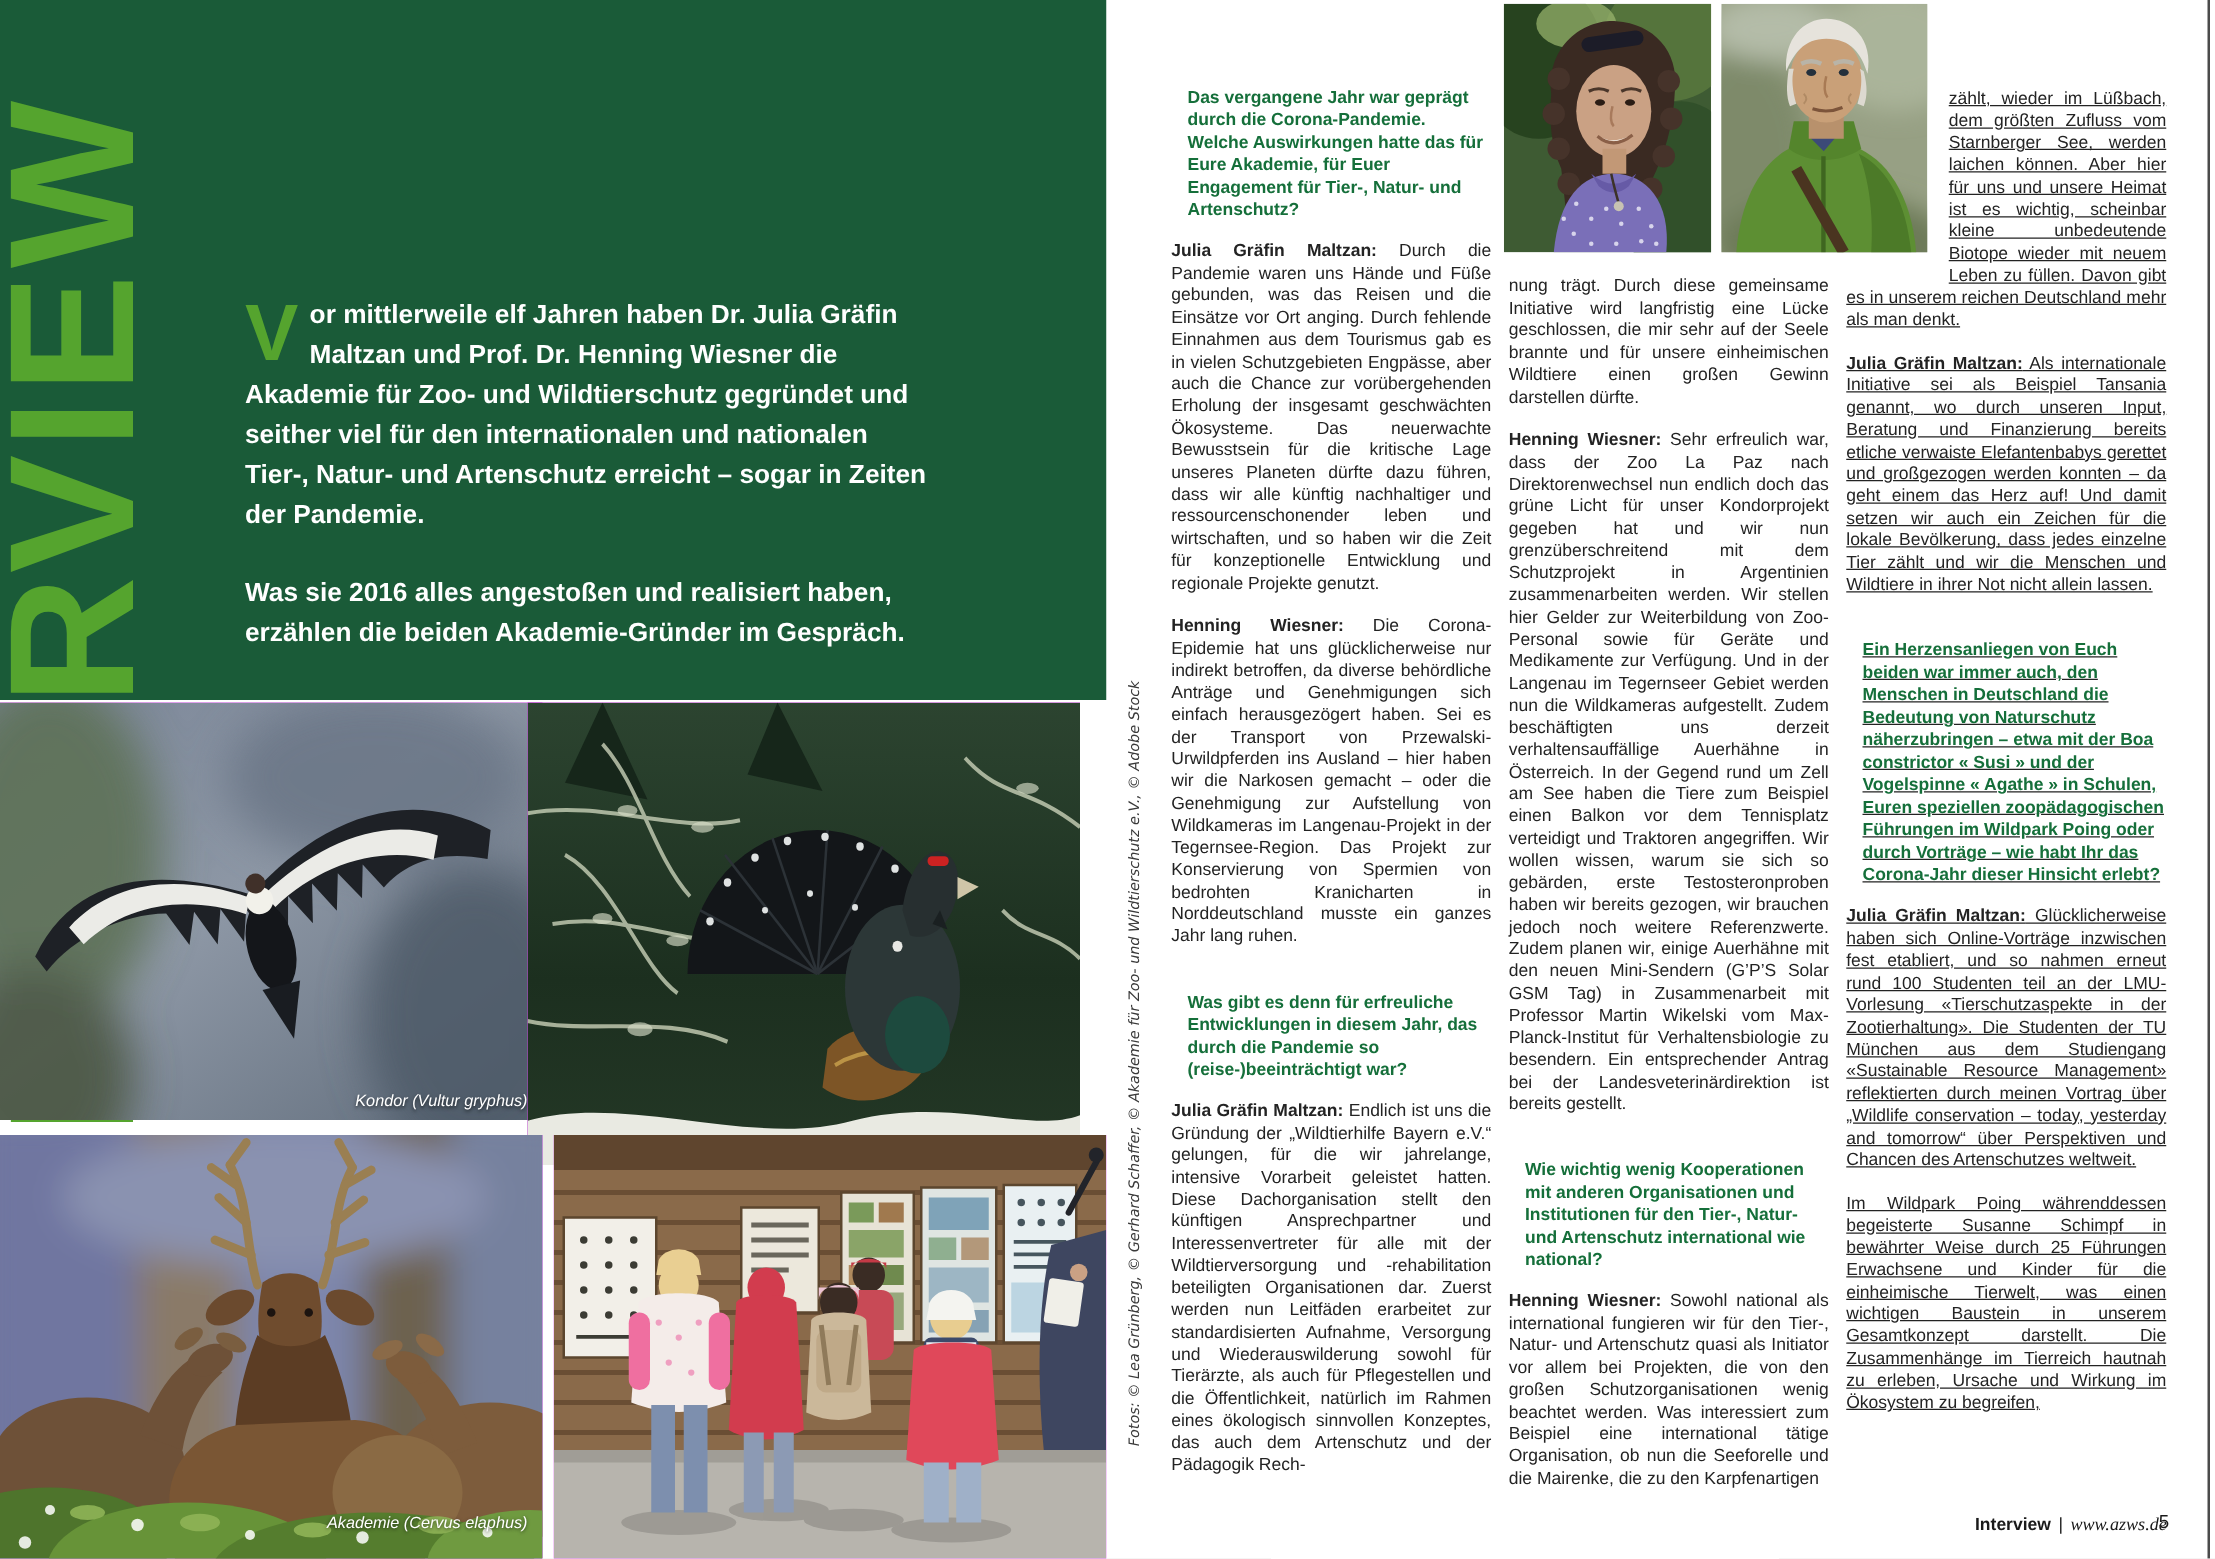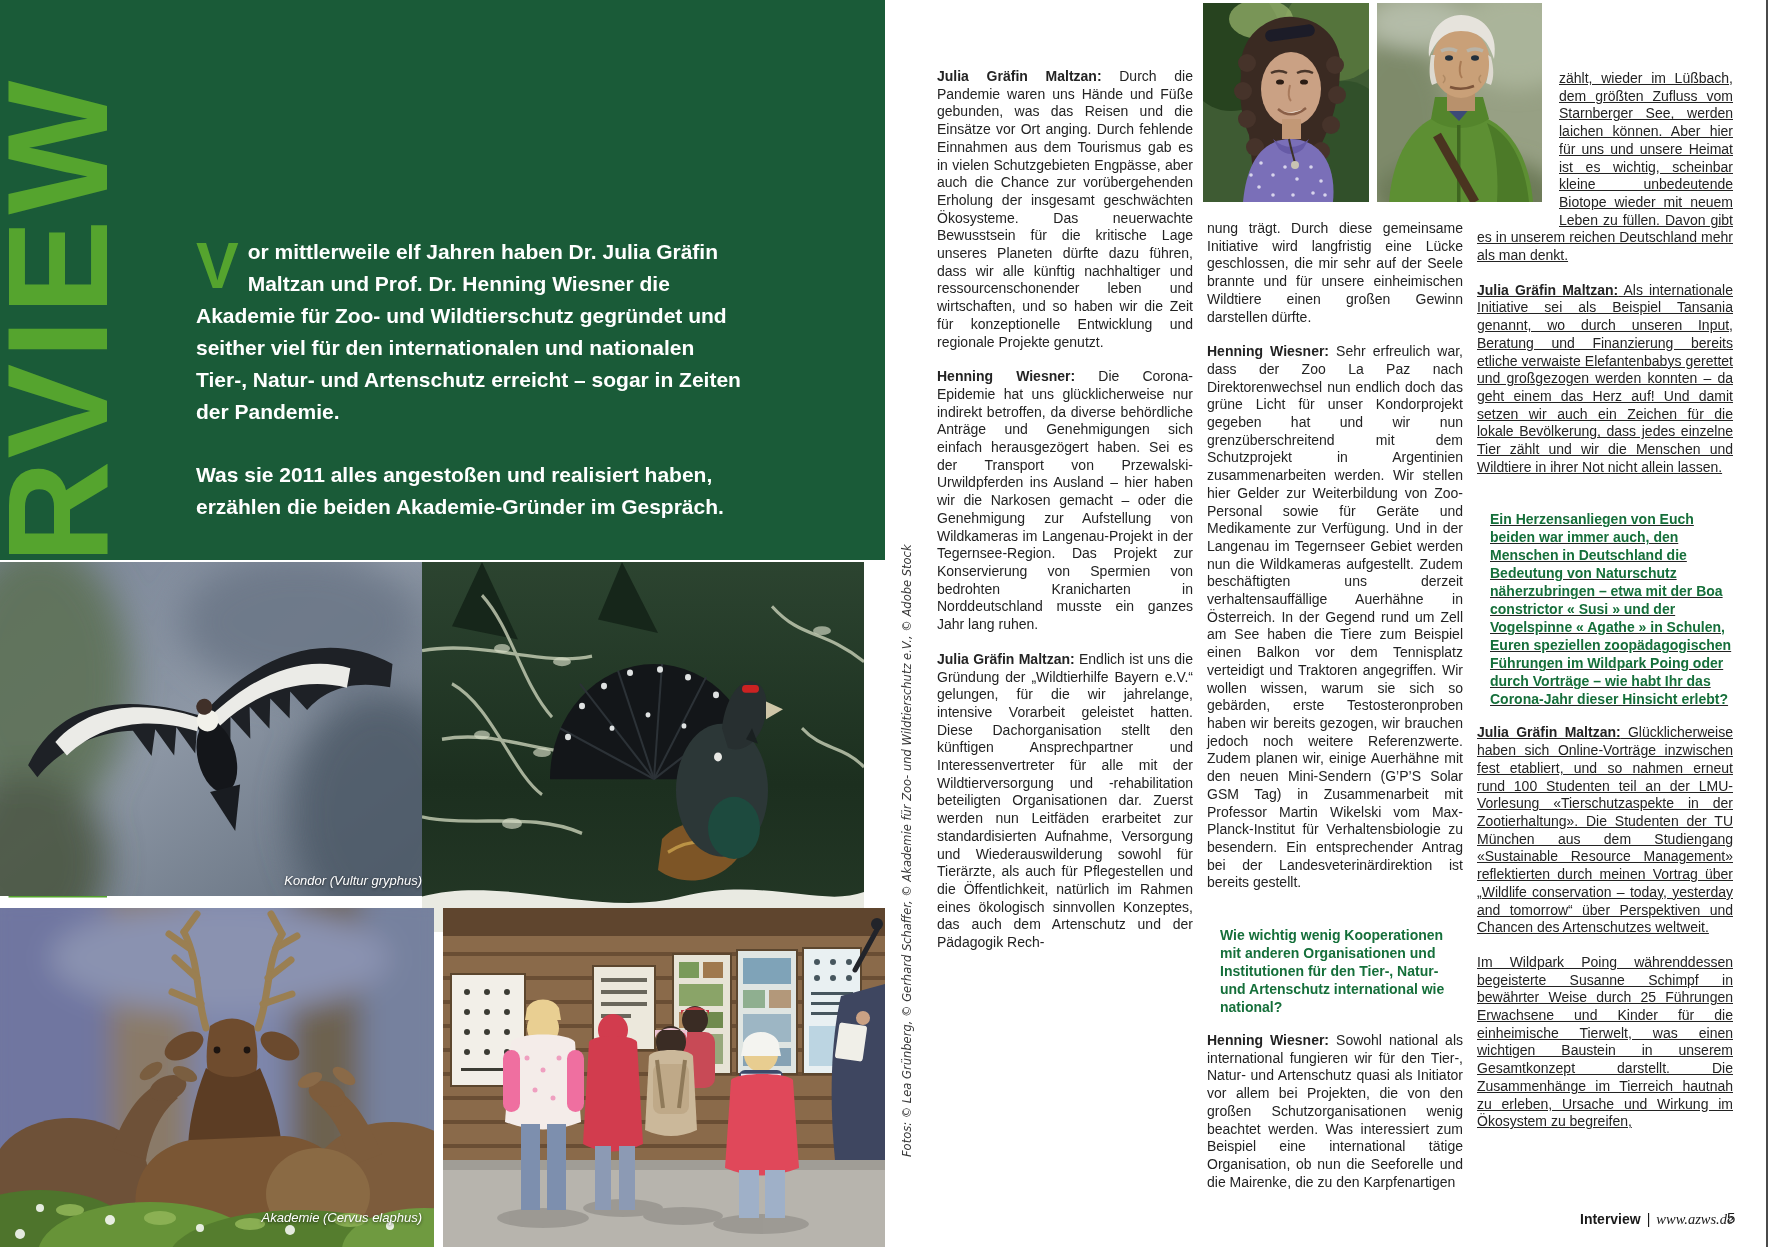--- a/index.html
+++ b/index.html
@@ -66,21 +66,21 @@
 </head>
 <body>
 
 <div id="page">
 
   <div class="abs green-panel"></div>
   <div class="abs vertical-title">INTERVIEW</div>
 
   <div class="abs intro">
     <p style="margin:0;"><span class="drop-cap">V</span><span>or mittlerweile elf Jahren haben Dr. Julia Gräfin Maltzan und Prof. Dr. Henning Wiesner die Akademie für Zoo- und Wildtierschutz gegründet und seither viel für den internationalen und nationalen Tier-, Natur- und Artenschutz erreicht – sogar in Zeiten der Pandemie.</span></p>
-    <p class="intro-p2" style="margin-bottom:0;">Was sie 2011 alles angestoßen und realisiert haben, erzählen die beiden Akademie-Gründer im Gespräch.</p>
+    <p class="intro-p2" style="margin-bottom:0;">Was sie 2016 alles angestoßen und realisiert haben, erzählen die beiden Akademie-Gründer im Gespräch.</p>
   </div>
 
   <div class="photo" id="photo-kondor">
     <svg viewBox="0 0 434 334" preserveAspectRatio="none">
       <defs>
         <linearGradient id="kbg" x1="0" y1="0" x2="1" y2="1">
           <stop offset="0" stop-color="#7b8698"></stop>
             <stop offset=".45" stop-color="#8d97a5"></stop>
             <stop offset="1" stop-color="#5f6b7a"></stop>
         </linearGradient>
@@ -459,22 +459,24 @@
       <path d="M90 48 Q98 44 106 48" stroke="#b9b4a8" stroke-width="3.5" fill="none"></path>
       <ellipse cx="72" cy="55" rx="4" ry="2.8" fill="#24303c"></ellipse>
       <ellipse cx="98" cy="55" rx="4" ry="2.8" fill="#24303c"></ellipse>
       <path d="M84 58 Q81 70 85 75" stroke="#a87a54" stroke-width="2" fill="none"></path>
       <path d="M73 84 Q85 88 97 83" stroke="#7c543a" stroke-width="2.5" fill="none"></path>
       <path d="M66 72 Q70 76 66 80 M104 72 Q100 76 104 80" stroke="#b08a64" stroke-width="1.5" fill="none"></path>
     </svg>
   </div>
 
   <div class="col" id="col1">
+    <div class="q">Das vergangene Jahr war geprägt durch die Corona-Pandemie. Welche Auswirkungen hatte das für Eure Akademie, für Euer Engagement für Tier-, Natur- und Artenschutz?</div>
     <p class="p"><span class="speaker">Julia Gräfin Maltzan:</span><span> Durch die Pandemie waren uns Hände und Füße gebunden, was das Reisen und die Einsätze vor Ort anging. Durch fehlende Einnahmen aus dem Tourismus gab es in vielen Schutzgebieten Engpässe, aber auch die Chance zur vorübergehenden Erholung der insgesamt geschwächten Ökosysteme. Das neuerwachte Bewusstsein für die kritische Lage unseres Planeten dürfte dazu führen, dass wir alle künftig nachhaltiger und ressourcenschonender leben und wirtschaften, und so haben wir die Zeit für konzeptionelle Entwicklung und regionale Projekte genutzt.</span></p>
     <p class="p"><span class="speaker">Henning Wiesner:</span><span> Die Corona-Epidemie hat uns glücklicherweise nur indirekt betroffen, da diverse behördliche Anträge und Genehmigungen sich einfach herausgezögert haben. Sei es der Transport von Przewalski-Urwildpferden ins Ausland – hier haben wir die Narkosen gemacht – oder die Genehmigung zur Aufstellung von Wildkameras im Langenau-Projekt in der Tegernsee-Region. Das Projekt zur Konservierung von Spermien von bedrohten Kranicharten in Norddeutschland musste ein ganzes Jahr lang ruhen.</span></p>
+    <div class="q">Was gibt es denn für erfreuliche Entwicklungen in diesem Jahr, das durch die Pandemie so (reise-)beeinträchtigt war?</div>
     <p class="p"><span class="speaker">Julia Gräfin Maltzan:</span><span> Endlich ist uns die Gründung der „Wildtierhilfe Bayern e.V.“ gelungen, für die wir jahrelange, intensive Vorarbeit geleistet hatten. Diese Dachorganisation stellt den künftigen Ansprechpartner und Interessenvertreter für alle mit der Wildtierversorgung und -rehabilitation beteiligten Organisationen dar. Zuerst werden nun Leitfäden erarbeitet zur standardisierten Aufnahme, Versorgung und Wiederauswilderung sowohl für Tierärzte, als auch für Pflegestellen und die Öffentlichkeit, natürlich im Rahmen eines ökologisch sinnvollen Konzeptes, das auch dem Artenschutz und der Pädagogik Rech-</span></p>
   </div>
 
   <div class="col" id="col2">
     <p class="p"><span>nung trägt. Durch diese gemeinsame Initiative wird langfristig eine Lücke geschlossen, die mir sehr auf der Seele brannte und für unsere einheimischen Wildtiere einen großen Gewinn darstellen dürfte.</span></p>
     <p class="p"><span class="speaker">Henning Wiesner:</span><span> Sehr erfreulich war, dass der Zoo La Paz nach Direktorenwechsel nun endlich doch das grüne Licht für unser Kondorprojekt gegeben hat und wir nun grenzüberschreitend mit dem Schutzprojekt in Argentinien zusammenarbeiten werden. Wir stellen hier Gelder zur Weiterbildung von Zoo-Personal sowie für Geräte und Medikamente zur Verfügung. Und in der Langenau im Tegernseer Gebiet werden nun die Wildkameras aufgestellt. Zudem beschäftigten uns derzeit verhaltensauffällige Auerhähne in Österreich. In der Gegend rund um Zell am See haben die Tiere zum Beispiel einen Balkon vor dem Tennisplatz verteidigt und Traktoren angegriffen. Wir wollen wissen, warum sie sich so gebärden, erste Testosteronproben haben wir bereits gezogen, wir brauchen jedoch noch weitere Referenzwerte. Zudem planen wir, einige Auerhähne mit den neuen Mini-Sendern (G’P’S Solar GSM Tag) in Zusammenarbeit mit Professor Martin Wikelski vom Max-Planck-Institut für Verhaltensbiologie zu besendern. Ein entsprechender Antrag bei der Landesveterinärdirektion ist bereits gestellt.</span></p>
     <div class="q">Wie wichtig wenig Kooperationen mit anderen Organisationen und Institutionen für den Tier-, Natur- und Artenschutz international wie national?</div>
     <p class="p"><span class="speaker">Henning Wiesner:</span><span> Sowohl national als international fungieren wir für den Tier-, Natur- und Artenschutz quasi als Initiator vor allem bei Projekten, die von den großen Schutzorganisationen wenig beachtet werden. Was interessiert zum Beispiel eine international tätige Organisation, ob nun die Seeforelle und die Mairenke, die zu den Karpfenartigen</span></p>
   </div>
 

